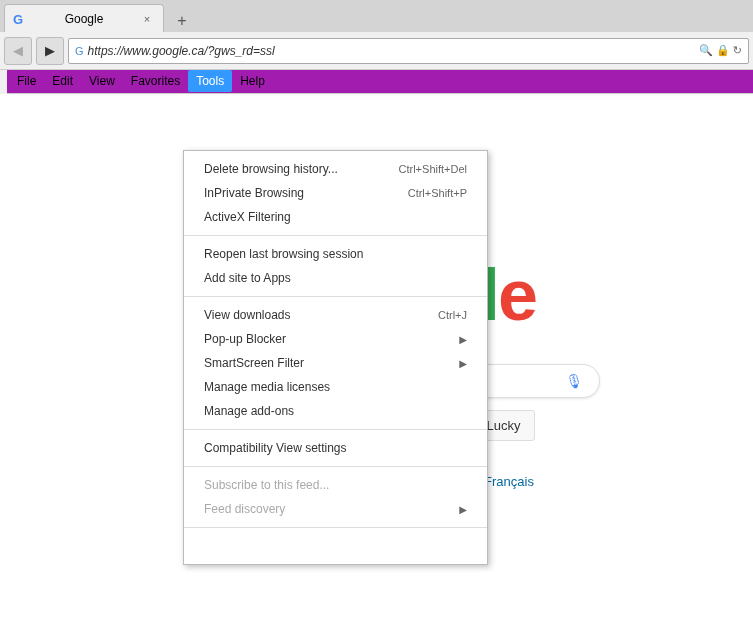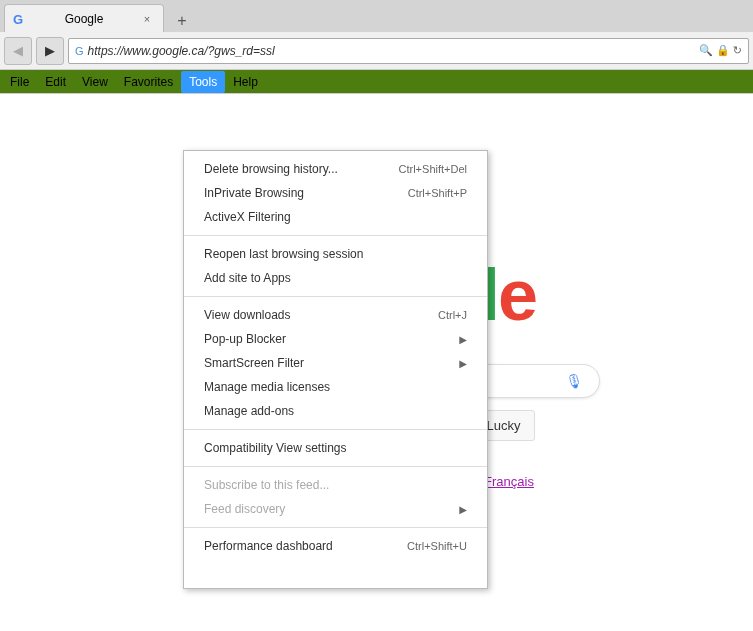--- a/index.html
+++ b/index.html
@@ -133,26 +133,27 @@
       gap: 3px;
       align-items: center;
     }
     .addr-icon {
       font-size: 11px;
       color: #666;
     }
 
     
     .menu-bar {
-      background: #4d7c0f;
+      background: #a21caf;
       height: 24px;
       display: flex;
-      align-items: center;
+      align-items: flex-start;
       padding: 0 2px;
       border-bottom: 1px solid #ccc;
+      margin-left: 7px;
     }
     .menu-item {
       padding: 2px 8px;
       font-size: 12px;
       cursor: pointer;
       height: 22px;
       display: flex;
       align-items: center;
       border-radius: 2px;
     }
@@ -228,22 +229,21 @@
 
     
     .offered-in {
       position: absolute;
       top: 380px;
       left: 360px;
       font-size: 13px;
       color: #333;
     }
     .offered-link {
-      color: #a21caf;
-      text-decoration: underline;
+      color: #0369a1;
     }
 
     
     .dropdown-menu {
       position: absolute;
       top: 56px;
       left: 183px;
       width: 305px;
       background: white;
       border: 1px solid #bbb;
@@ -414,24 +414,20 @@
         <div class="dropdown-item disabled">
           <span>Feed discovery</span>
           <span class="arrow">▶</span>
         </div>
       </div>
 
       <div class="menu-separator"></div>
 
       <div class="menu-section">
         <div class="dropdown-item">
-          <span>Performance dashboard</span>
-          <span class="shortcut">Ctrl+Shift+U</span>
-        </div>
-        <div class="dropdown-item">
           
         </div>
       </div>
 
     </div>
 
   </div>
 
 </div>
 

